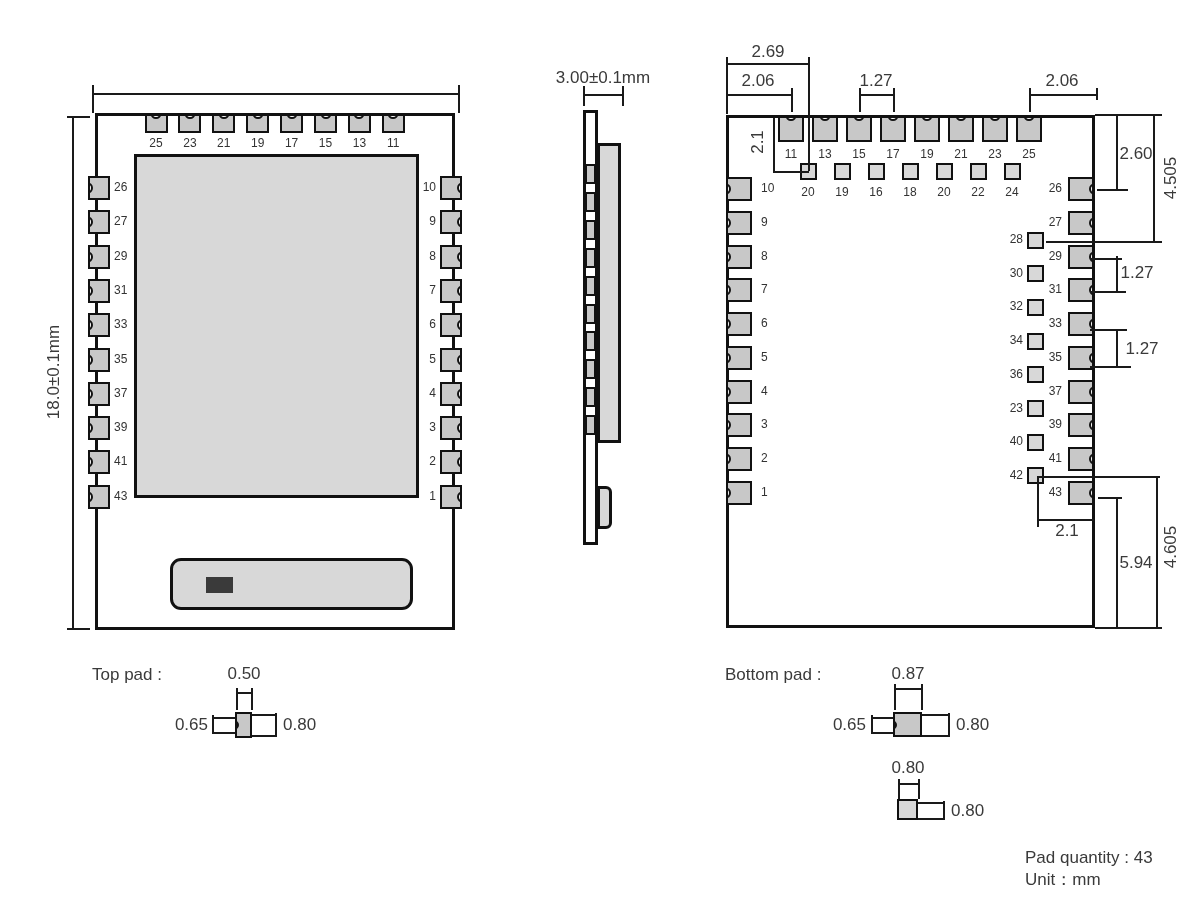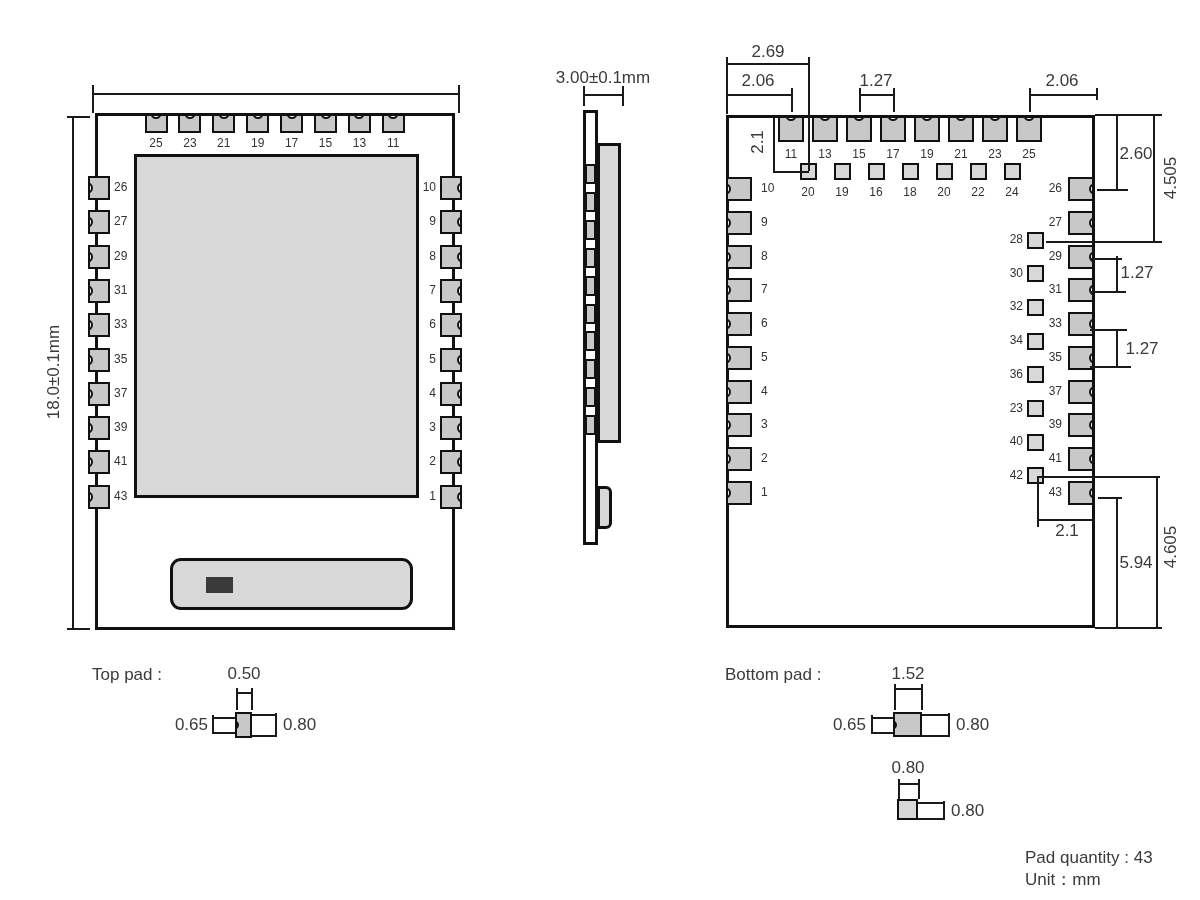--- a/index.html
+++ b/index.html
@@ -58,21 +58,21 @@
 
   <div class="dimtext" style="left:92px;top:665px">Top pad :</div>
   <div class="dimtext ctr" style="left:218px;top:664px;width:52px">0.50</div>
   <div class="dimtext rgt" style="left:168px;top:715px;width:40px">0.65</div>
   <div class="dimtext" style="left:283px;top:715px">0.80</div>
   <div class="pad" style="left:235px;top:712px;width:17px;height:26px">
     <span class="notch notch-left notch-sm"></span>
   </div>
 
   <div class="dimtext" style="left:725px;top:665px">Bottom pad :</div>
-  <div class="dimtext ctr" style="left:882px;top:664px;width:52px">1.52</div>
+  <div class="dimtext ctr" style="left:882px;top:664px;width:52px">0.87</div>
   <div class="dimtext rgt" style="left:826px;top:715px;width:40px">0.65</div>
   <div class="dimtext" style="left:956px;top:715px">0.80</div>
   <div class="pad" style="left:893px;top:712px;width:29px;height:25px">
     <span class="notch notch-left notch-sm"></span>
   </div>
   <div class="dimtext ctr" style="left:882px;top:758px;width:52px">0.80</div>
   <div class="dimtext" style="left:951px;top:801px">0.80</div>
   <div class="pad pad-inner" style="left:897px;top:799px;width:21px;height:21px"></div>
 
   <div class="dimtext" style="left:1025px;top:848px">Pad quantity : 43</div>

